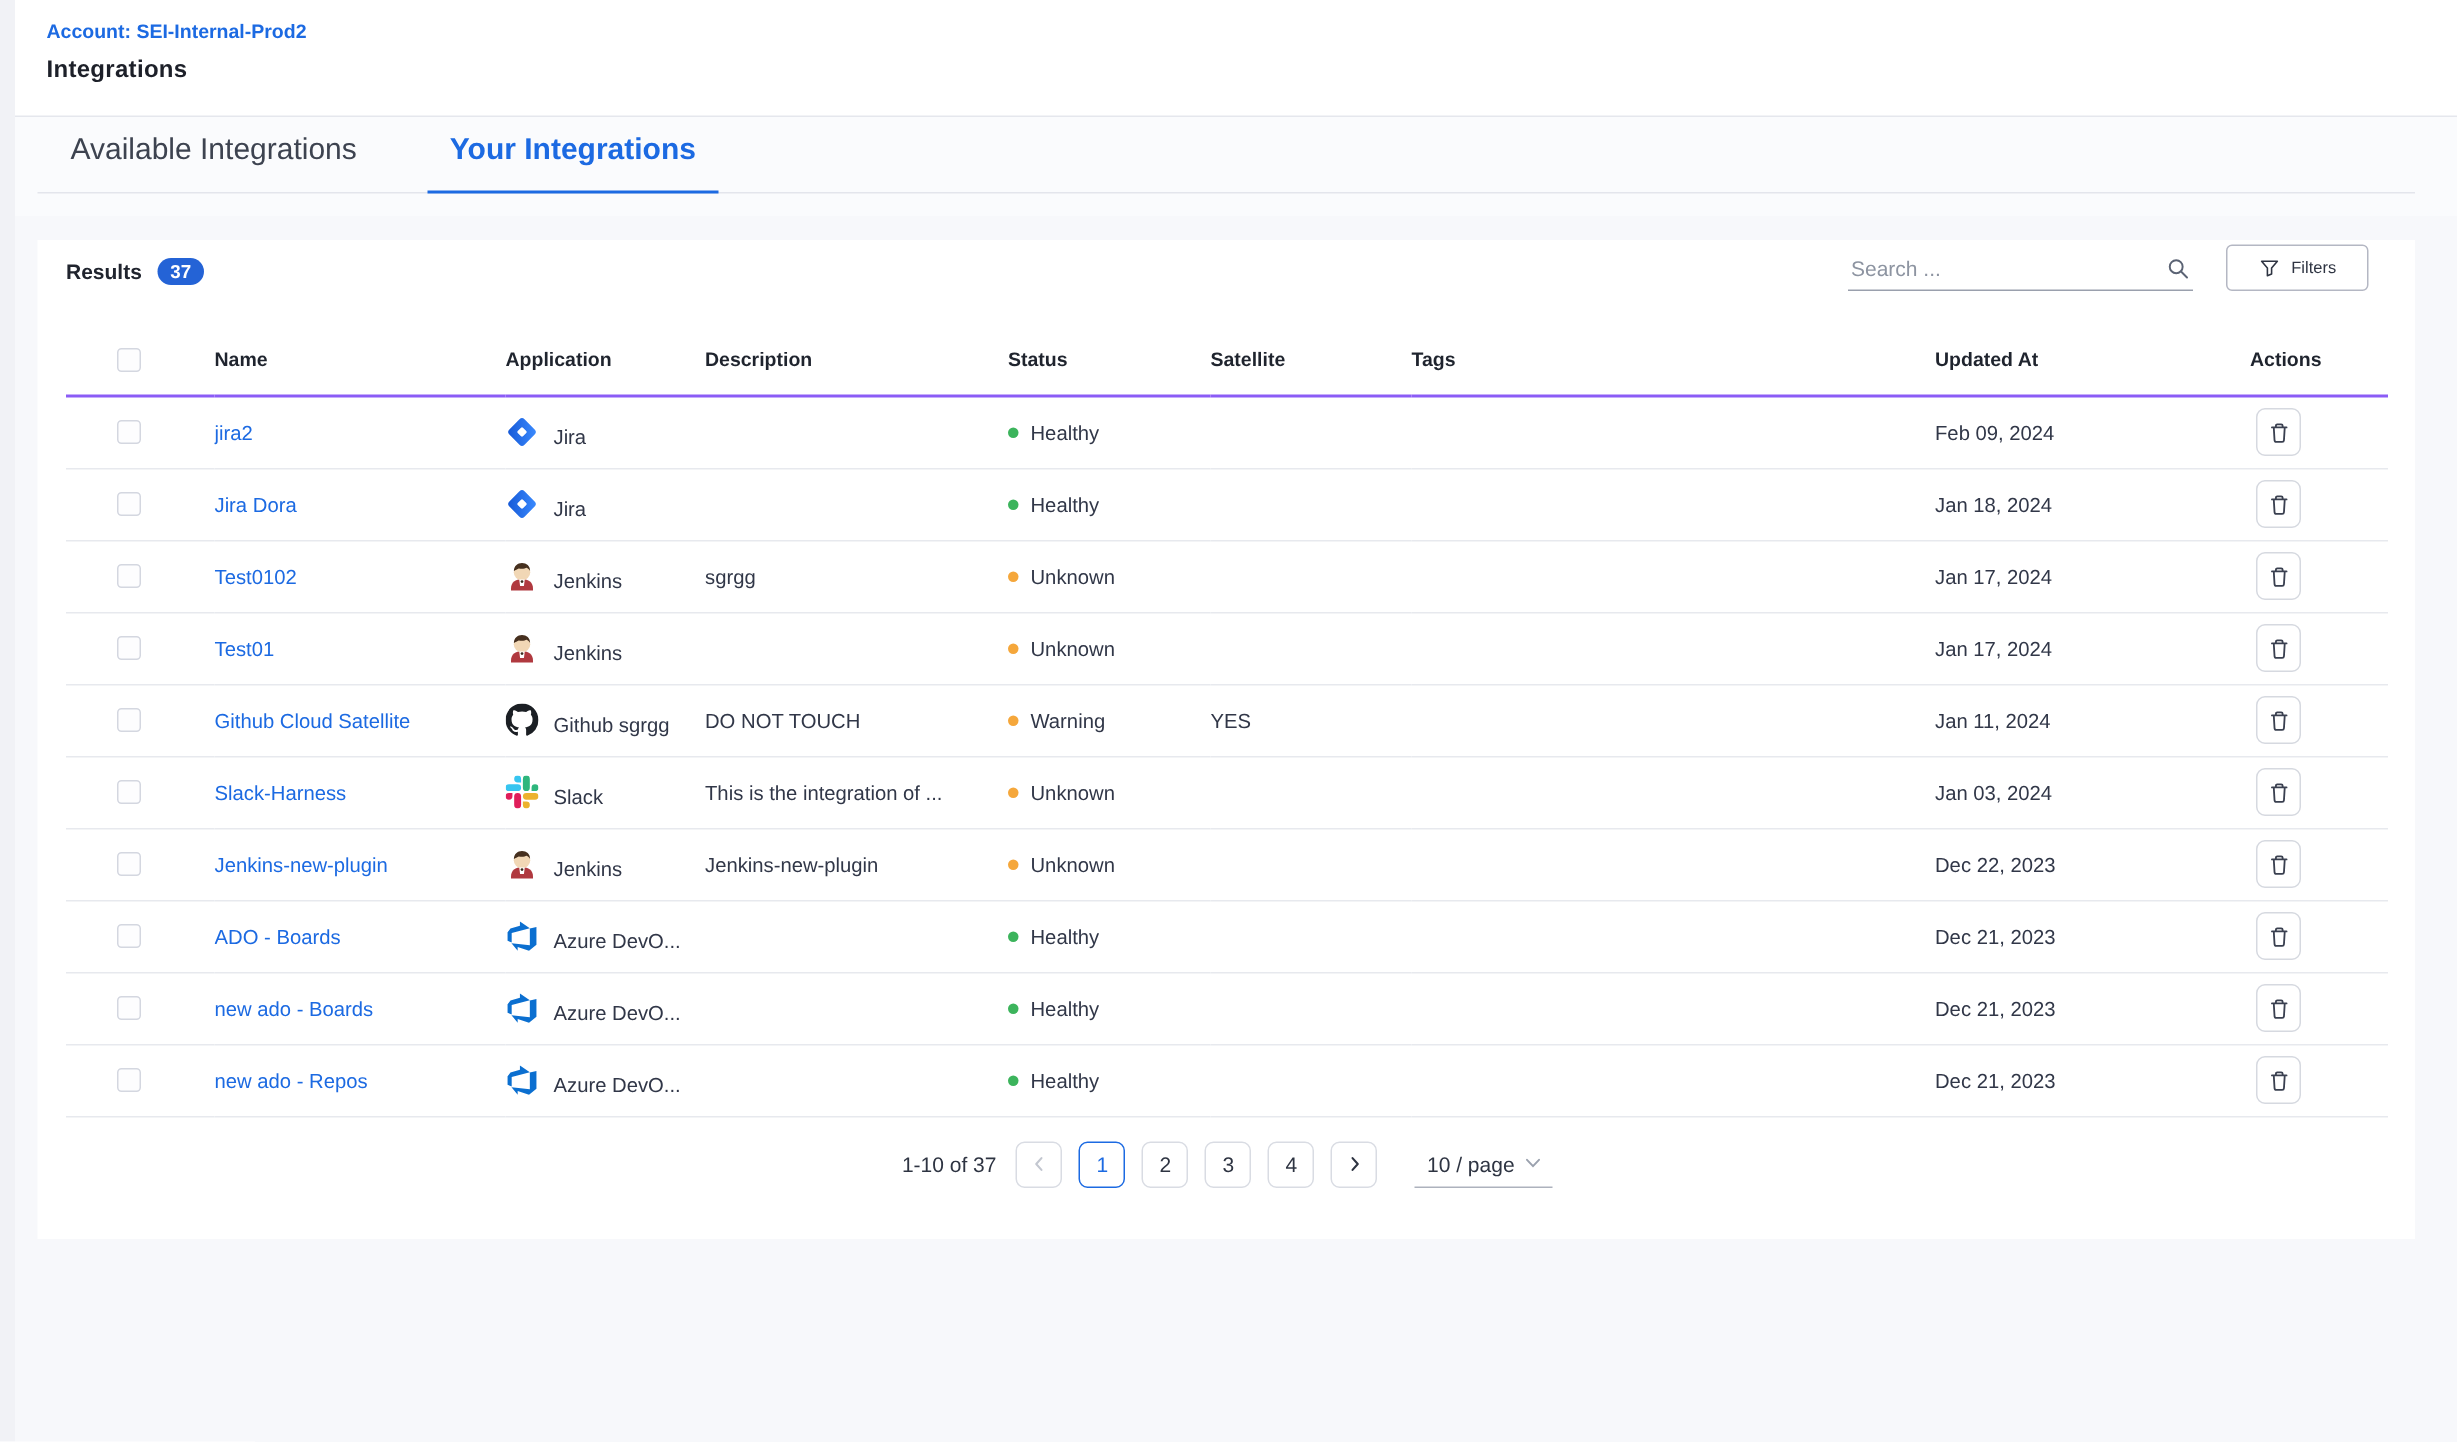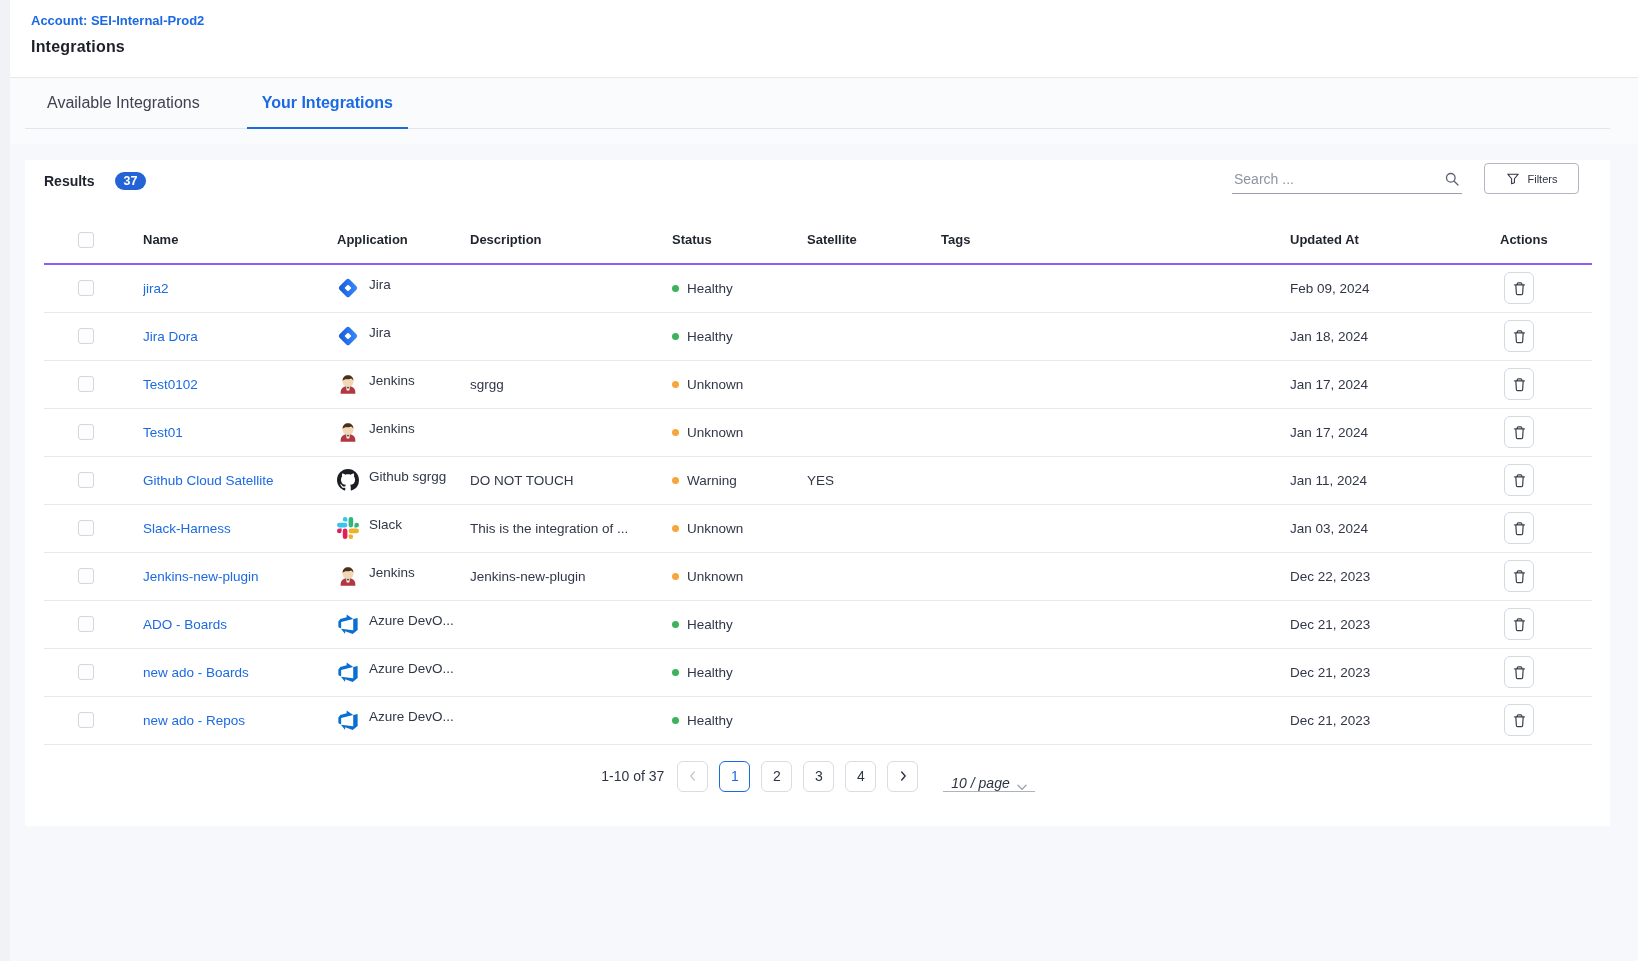--- a/index.html
+++ b/index.html
@@ -15,70 +15,70 @@
   .page { margin-left:10px; }
 
   
   .page-header { background:#fff; height:78px; border-bottom:1px solid #e5e7ed; padding:13px 0 0 21px; }
   .account-link { display:block; font-size:13px; font-weight:700; color:#1c6ae2; text-decoration:none; }
   .page-title { margin-top:10px; font-size:16px; font-weight:700; color:#1d2029; letter-spacing:.2px; }
 
   
   .tab-strip { background:#fafbfd; height:66px; }
   .tabs { display:flex; margin-left:15px; width:1585px; border-bottom:1px solid #e3e5ec; height:51px; align-items:flex-end; padding-left:7px; }
-  .tab { padding:0 15px 16px 15px; font-size:16px; color:#3d4350; cursor:pointer; position:relative; }
+  .tab { padding:0 15px 16px 15px; font-size:20px; color:#3d4350; cursor:pointer; position:relative; }
   .tab + .tab { margin-left:32px; }
   .tab.active { color:#1c6ae2; font-weight:700; }
   .tab.active::after { content:""; position:absolute; left:0; right:0; bottom:-1px; height:2px; background:#1c6ae2; }
 
   
   .card { margin-left:15px; width:1585px; height:666px; background:#fff; }
 
   
   .toolbar { display:flex; justify-content:space-between; align-items:flex-end; margin:16px 31px 0 19px; height:34px; }
-  .results { display:flex; align-items:center; gap:20px; padding-bottom:4px; }
+  .results { display:flex; align-items:center; gap:10px; padding-bottom:4px; }
   .results-label { font-size:14px; font-weight:700; color:#20242e; }
   .badge { background:#2463d6; color:#fff; font-size:12.5px; font-weight:700; border-radius:11px; padding:3px 9px; line-height:1; }
   .toolbar-right { display:flex; align-items:flex-end; }
   .search { width:230px; display:flex; align-items:center; border-bottom:1px solid #9aa0ad; padding:0 2px 6px 2px; }
   .search input { flex:1; border:none; outline:none; background:transparent; font-family:"Liberation Sans",sans-serif; font-size:14px; color:#313748; }
   .search input::placeholder { color:#8d94a1; }
   .search-icon { display:inline-flex; width:16px; height:16px; }
   .filters-btn { margin-left:22px; min-width:95px; height:31px; border:1px solid #b4b7c3; border-radius:4px; background:#fff;
     display:inline-flex; align-items:center; justify-content:center; gap:8px; font-family:"Liberation Sans",sans-serif;
     font-size:11px; color:#2e3442; cursor:pointer; }
 
   
   table { margin:22px 0 0 19px; width:1548px; border-collapse:collapse; table-layout:fixed; }
   thead th { text-align:left; font-size:13px; font-weight:700; color:#1f242e; height:48px; vertical-align:middle; border-bottom:2px solid #8b5cf6; }
   tbody td { height:48px; vertical-align:middle; border-bottom:1px solid #e7e9ee; font-size:13.5px; color:#313748;
     white-space:nowrap; overflow:hidden; text-overflow:ellipsis; }
   .c-select { padding-left:34px; }
   .checkbox { display:inline-block; width:16px; height:16px; border:1px solid #d4d7e0; border-radius:3px; background:#fdfdfe; cursor:pointer; vertical-align:middle; }
   .link { color:#1c6ae2; text-decoration:none; cursor:pointer; }
-  .app { display:flex; align-items:flex-start; gap:10px; }
+  .app { display:flex; align-items:flex-end; gap:10px; }
   .app-icon { display:inline-flex; width:22px; height:22px; align-items:center; justify-content:center; flex:0 0 22px; }
   .app-icon svg { width:22px; height:22px; }
   .status { display:flex; align-items:center; gap:8px; }
   .dot { width:7px; height:7px; border-radius:50%; flex:0 0 7px; }
   .trash-btn { width:30px; height:32px; margin-left:4px; border:1px solid #d6d9e0; border-radius:6px; background:#fff;
     display:inline-flex; align-items:center; justify-content:center; cursor:pointer; }
   .trash-btn svg { width:15px; height:15px; }
 
   
   .pagination { margin:16px 0 0 19px; width:1548px; display:flex; align-items:center; justify-content:center; gap:11px; font-size:14px; color:#2e3442; }
   .pg-range { margin-right:2px; }
   .pg-btn { width:31px; height:31px; border:1px solid #d9dce3; border-radius:6px; background:#fff; font-family:"Liberation Sans",sans-serif;
     font-size:14px; color:#2e3442; display:inline-flex; align-items:center; justify-content:center; cursor:pointer; }
   .pg-btn.active { border-color:#1c6ae2; color:#1c6ae2; }
   .pg-btn.disabled { color:#c3c7d0; cursor:default; }
   .pg-btn svg { width:14px; height:14px; }
   .pg-group { display:contents; }
-  .page-size { margin-left:14px; height:31px; display:inline-flex; align-items:flex-end; gap:7px; padding:0 8px;
-    border-bottom:1px solid #adb2bd; cursor:pointer;font-style:italic; }
+  .page-size { margin-left:14px; height:31px; display:inline-flex; align-items:center; gap:7px; padding:0 8px;
+    border-bottom:1px solid #adb2bd; cursor:pointer; }
   .page-size .caret { display:inline-flex; }
 </style>
 </head>
 <body>
 
 <div class="left-rail"></div>
 
 <div class="page">
 
   <header class="page-header">

